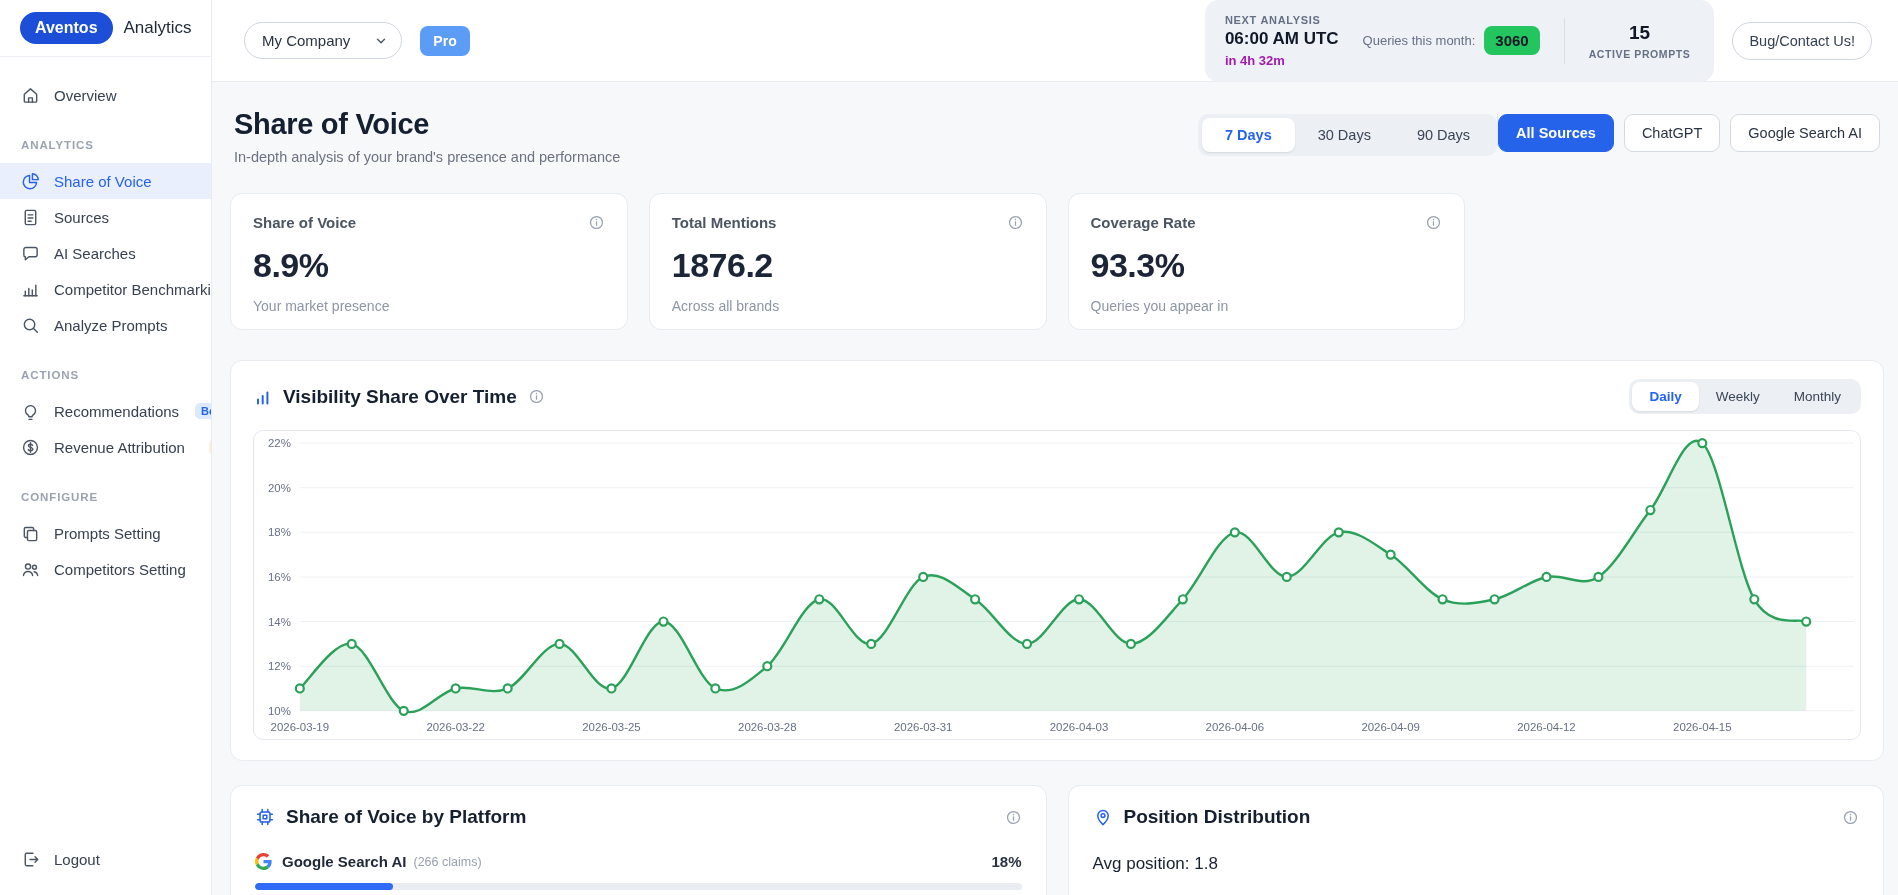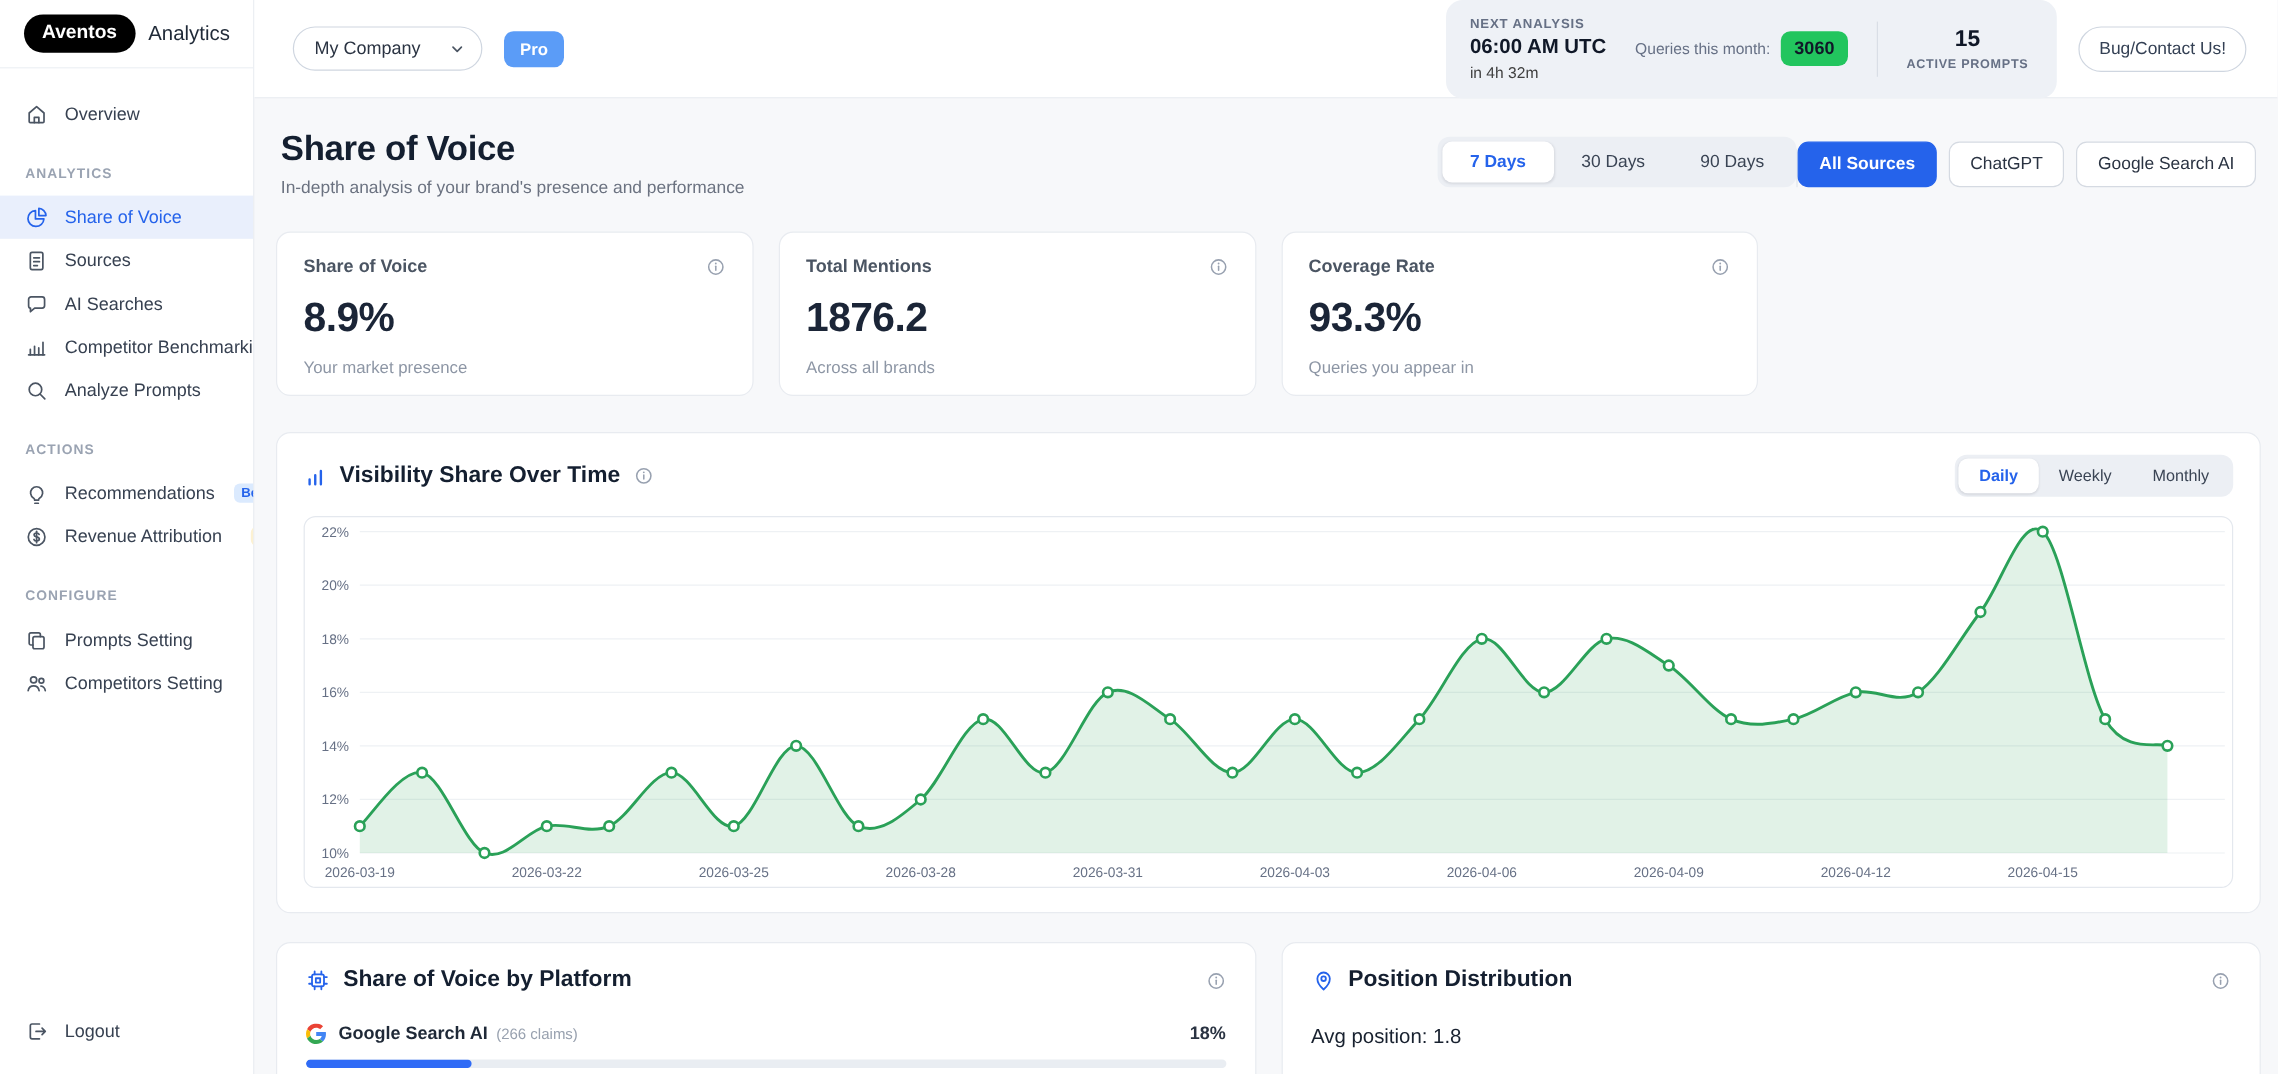--- a/index.html
+++ b/index.html
@@ -4,21 +4,21 @@
 <style>
   * { margin:0; padding:0; box-sizing:border-box; }
   html,body { width:1898px; height:895px; overflow:hidden; }
   body { font-family:"Liberation Sans", sans-serif; display:flex; background:#f7f8fa; color:#1f2937; }
   .icn { display:inline-flex; flex:none; }
   .icn svg { width:100%; height:100%; }
 
   
   .sidebar { width:212px; height:100%; background:#fff; border-right:1px solid #e8ebf0; display:flex; flex-direction:column; }
   .logo-row { height:57px; display:flex; align-items:center; gap:11px; padding:0 20px; border-bottom:1px solid #edf0f4; flex:none; }
-  .logo-pill { background:#000000; color:#fff; border-radius:999px; padding:7px 15px; font-size:16px; font-weight:700; cursor:pointer; }
+  .logo-pill { background:#1d4ed8; color:#fff; border-radius:999px; padding:7px 15px; font-size:16px; font-weight:700; cursor:pointer; }
   .brand-suffix { font-size:17px; color:#1f2937; font-weight:500; }
   .nav { flex:1; padding-top:20px; overflow:hidden; }
   .nav-item { display:flex; align-items:center; gap:14px; height:36px; padding:0 21px; font-size:15px; color:#374151; cursor:pointer; white-space:nowrap; }
   .nav-item .icn { width:19px; height:19px; color:#4b5563; }
   .nav-item.active { background:#e9effc; color:#2563eb; }
   .nav-item.active .icn { color:#2563eb; }
   .section-label { padding:26px 21px 12px; font-size:11.5px; font-weight:700; color:#9aa3b2; letter-spacing:.9px; }
   .badge { font-size:11px; font-weight:600; border-radius:5px; padding:2px 6px; margin-left:2px; }
   .badge.blue { background:#dbeafe; color:#2563eb; }
   .badge.amber { background:#fcf1d2; color:#b07a10; margin-left:10px; }
@@ -27,35 +27,35 @@
 
   
   .rightcol { flex:1; display:flex; flex-direction:column; height:100%; }
   .topbar { height:82px; background:#fff; border-bottom:1px solid #e8ebf0; display:flex; align-items:center; padding:0 26px 0 32px; gap:18px; flex:none; }
   .company-select { display:flex; align-items:center; gap:24px; border:1px solid #cfd6e0; border-radius:999px; padding:9px 13px 9px 17px; font-size:15px; color:#2a3342; background:#fff; cursor:pointer; }
   .company-select .icn { width:14px; height:14px; color:#4b5563; }
   .pro-badge { background:#5b9cf7; color:#fff; font-size:14px; font-weight:600; border-radius:8px; padding:7px 13px; cursor:pointer; }
   .analysis-panel { margin-left:auto; background:#eef1f6; border-radius:14px; display:flex; align-items:center; padding:14px 20px; gap:24px; }
   .na-label { font-size:11px; font-weight:700; color:#667085; letter-spacing:.7px; }
   .na-time { font-size:17px; font-weight:700; color:#101828; margin-top:3px; }
-  .na-count { font-size:13px; font-weight:400; color:#404040; margin-top:4px; }
+  .na-count { font-size:13px; font-weight:700; color:#a21caf; margin-top:4px; }
   .queries { display:flex; align-items:center; gap:9px; font-size:13px; color:#667085; }
   .chip { background:#22c55e; border-radius:8px; padding:6px 11px; font-weight:700; font-size:15px; color:#101828; }
   .vdiv { width:1px; height:46px; background:#d9dee6; }
   .prompts { text-align:center; padding-right:4px; }
   .prompts .val { font-size:19px; font-weight:600; color:#101828; }
   .prompts .lbl { font-size:10.5px; font-weight:700; color:#667085; letter-spacing:.6px; margin-top:4px; }
   .contact-btn { border:1px solid #cfd6e0; background:#fff; border-radius:999px; padding:10px 16px; font-size:14.5px; color:#344054; cursor:pointer; white-space:nowrap; }
 
   
   .main { flex:1; padding:26px 14px 0 18px; overflow:hidden; }
   .page-head { display:flex; justify-content:space-between; align-items:flex-start; padding:0 4px; }
   .page-title { font-size:29px; font-weight:700; color:#141f30; letter-spacing:-.3px; }
   .page-sub { font-size:14.5px; color:#6b7280; margin-top:8px; }
-  .controls { display:flex; align-items:flex-end; margin-top:6px; }
+  .controls { display:flex; align-items:flex-start; margin-top:6px; }
   .seg { background:#eceff4; border-radius:10px; padding:4px; display:flex; }
   .seg-tab { padding:9px 23px; font-size:14.5px; color:#3a4454; border-radius:8px; cursor:pointer; white-space:nowrap; }
   .seg-tab.active { background:#fff; color:#2563eb; font-weight:600; box-shadow:0 1px 2px rgba(16,24,40,.1); }
   .ctl-div { width:1px; height:32px; background:#e2e6ec; }
   .src-btn { padding:10px 17px; font-size:14.5px; border-radius:9px; border:1px solid #d5dae2; background:#fff; color:#2a3342; cursor:pointer; white-space:nowrap; }
   .src-btn.active { background:#2563eb; border-color:#2563eb; color:#fff; font-weight:600; }
 
   .stats-row { display:grid; grid-template-columns:repeat(4,1fr); gap:21px; margin-top:28px; }
   .stat-card { background:#fff; border:1px solid #e8ebf0; border-radius:12px; padding:20px 22px; height:137px; }
   .stat-head { display:flex; justify-content:space-between; align-items:flex-start; color:#4b5563; font-size:15px; font-weight:600; }

